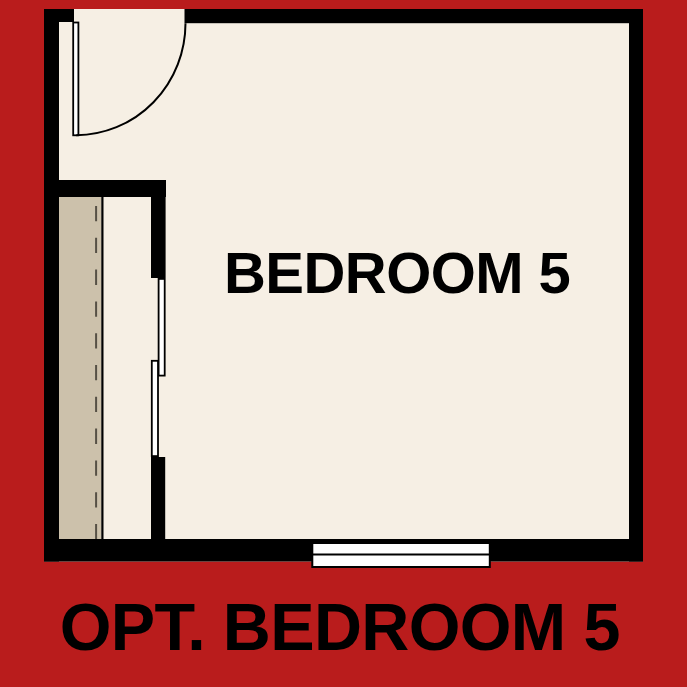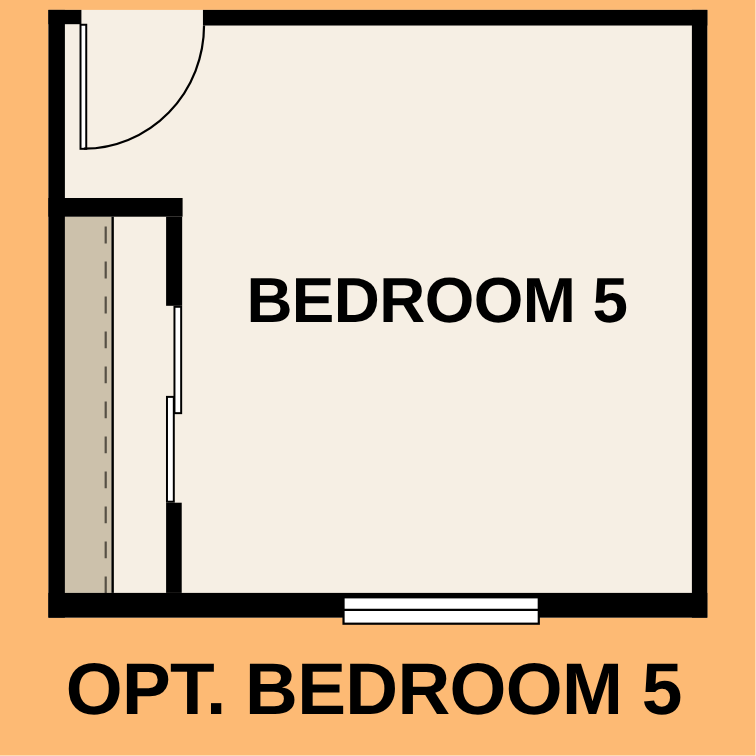--- a/index.html
+++ b/index.html
@@ -1,16 +1,16 @@
 <!DOCTYPE html>
 <html><head>
 <meta charset="utf-8">
 <style>
   html,body{margin:0;padding:0;background:#ffffff;}
-  #c{position:relative;width:687px;height:687px;background:#fdba74;overflow:hidden;}
+  #c{position:relative;width:687px;height:687px;background:#b91c1c;overflow:hidden;}
   svg{display:block;}
   text{font-family:"Liberation Sans", sans-serif;font-weight:bold;fill:#000000;}
 </style>
 </head>
 <body>
 <div id="c">
 <svg width="687" height="687" viewBox="0 0 687 687" xmlns="http://www.w3.org/2000/svg">
 
   <rect x="44" y="9" width="599" height="552.5" fill="#f6efe4"></rect>
 

